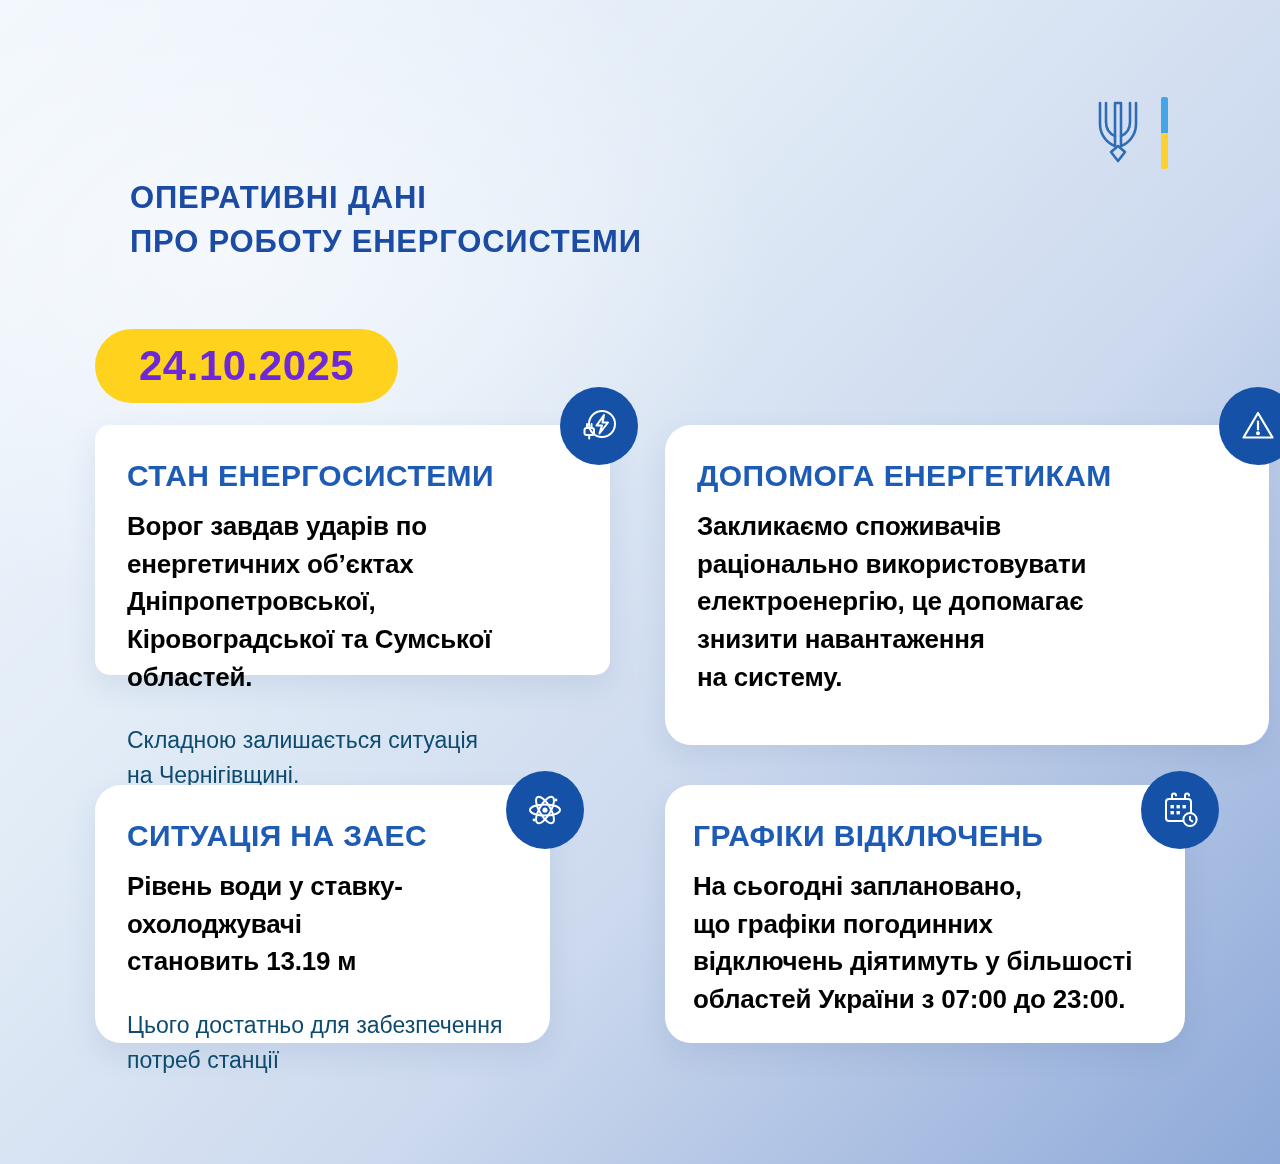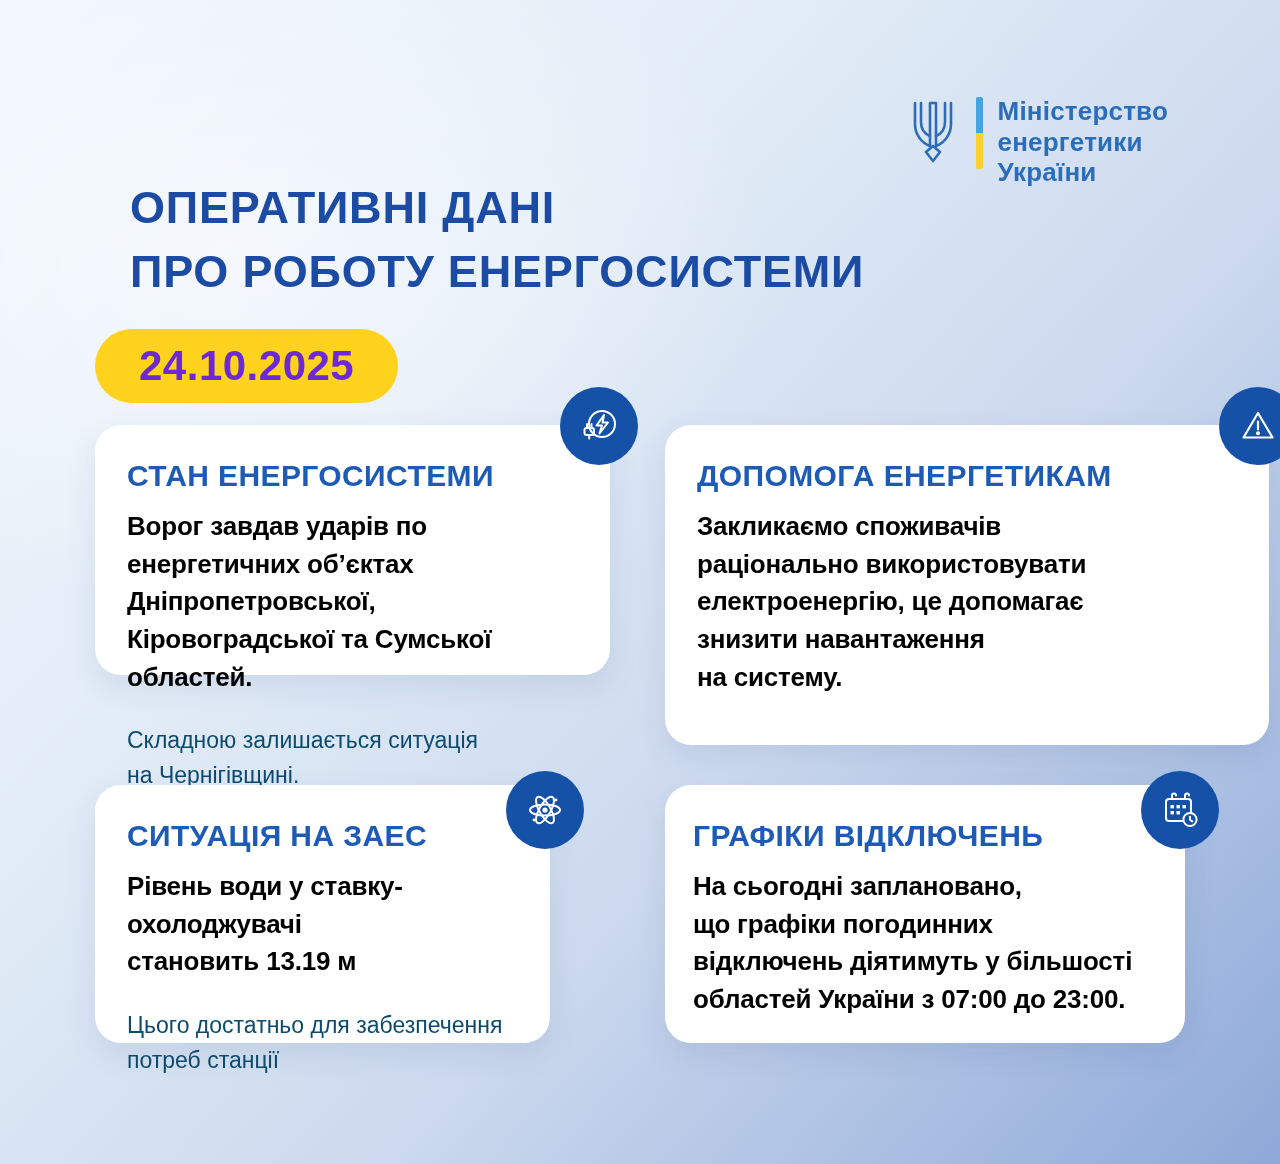--- a/index.html
+++ b/index.html
@@ -43,21 +43,21 @@
     color: #2a6db8;
     white-space: pre-line;
     letter-spacing: 0.2px;
   }
 
   
   .title {
     position: absolute;
     left: 130px;
     top: 176px;
-    font-size: 45px;
+    font-size: 31px;
     line-height: 1.42;
     font-weight: 800;
     letter-spacing: 0.8px;
     color: #1b4ba3;
     white-space: pre-line;
   }
   .date-pill {
     position: absolute;
     left: 95px;
     top: 329px;
@@ -74,21 +74,21 @@
   }
 
   
   .card {
     position: absolute;
     background: #ffffff;
     border-radius: 26px;
     box-shadow: 0 12px 30px rgba(35, 70, 130, 0.10);
     padding: 34px 26px 0 32px;
   }
-  .card-1 { left: 95px;  top: 425px; width: 515px; height: 250px; }
+  .card-1 { left: 95px;  top: 425px; width: 515px; height: 250px; border-radius: 15px; }
   .card-2 { left: 665px; top: 425px; width: 604px; height: 320px; }
   .card-3 { left: 95px;  top: 785px; width: 455px; height: 258px; }
   .card-4 { left: 665px; top: 785px; width: 520px; height: 258px; padding-left: 28px; }
 
   .card-title {
     font-size: 30px;
     font-weight: 800;
     color: #1d5bb5;
     letter-spacing: 0.4px;
     margin-bottom: 15px;
@@ -135,23 +135,20 @@
       <path d="M16 3 v19 c0 7 4 12 9 14"></path>
       <path d="M46 3 v21 c0 -0 0 0 0 0 c0 11 -7 19 -15 22"></path>
       <path d="M40 3 v19 c0 7 -4 12 -9 14"></path>
       <path d="M25 3 v43 M31 3 v43 M25 3 h6"></path>
       <path d="M28 46 l7 6 -7 9 -7 -9 z"></path>
     </svg>
     <div class="flag-bar">
       <span class="blue"></span>
       <span class="yellow"></span>
     </div>
-    <div class="logo-text">Міністерство
-енергетики
-України</div>
   </header>
 
   <h1 class="title">ОПЕРАТИВНІ ДАНІ
 ПРО РОБОТУ ЕНЕРГОСИСТЕМИ</h1>
   <div class="date-pill">24.10.2025</div>
 
   <section class="card card-1 row1">
     <div class="icon-badge">
       <svg viewBox="0 0 48 48" fill="none" stroke="#ffffff" stroke-width="2" stroke-linecap="round" stroke-linejoin="round">
         <circle cx="27" cy="22" r="13"></circle>

